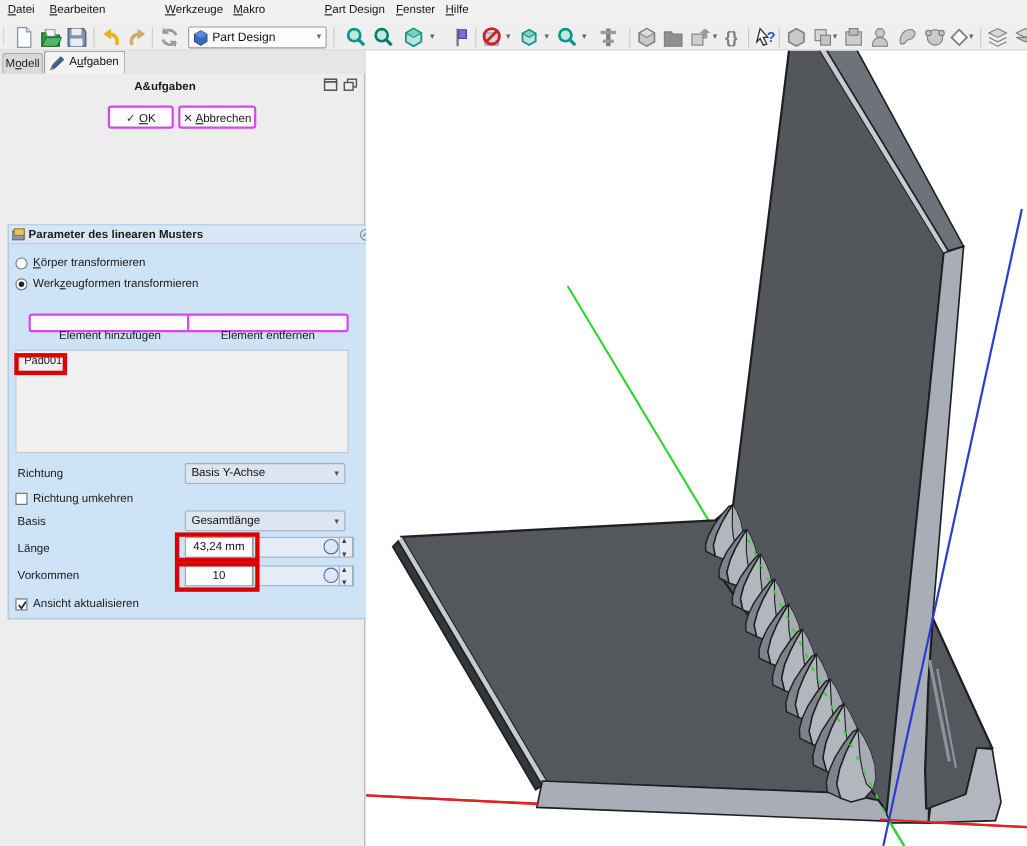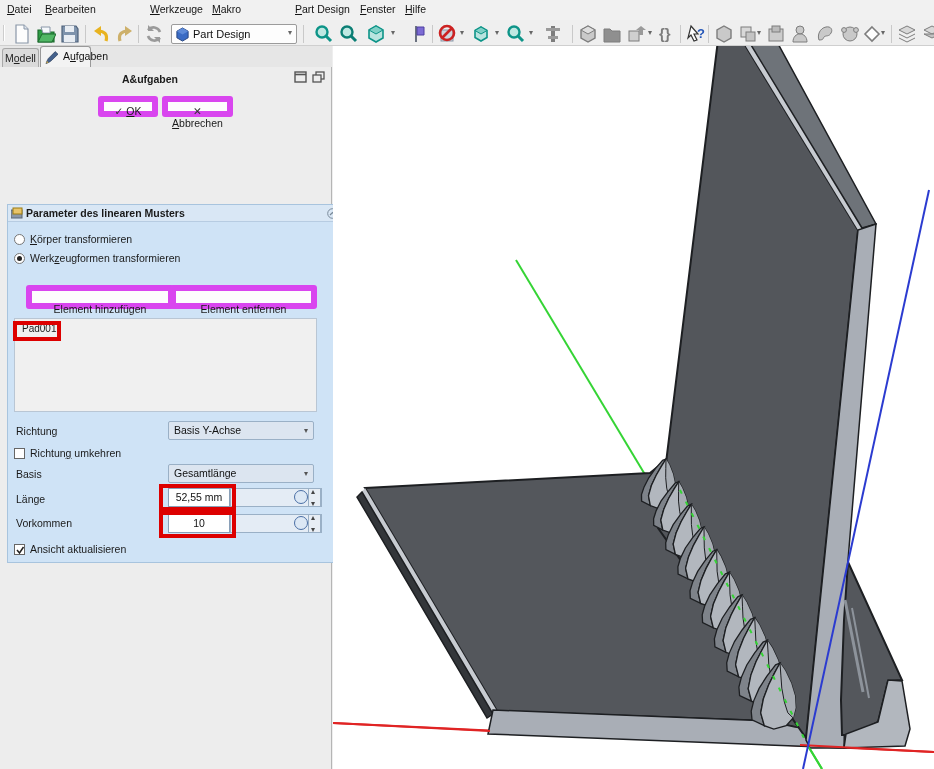--- a/index.html
+++ b/index.html
@@ -1,19 +1,19 @@
 <!DOCTYPE html>
 <html><head><meta charset="utf-8">
 <style>
 * { margin:0; padding:0; box-sizing:border-box; }
 html,body { width:934px; height:769px; font-family:"Liberation Sans", sans-serif; background:#eeeeee; overflow:hidden; }
 .abs { position:absolute; }
 .lbl { position:absolute; font-size:10.5px; color:#1a1a1a; }
 .hdr { font-size:10.5px; font-weight:bold; color:#1a1a1a; }
-.btn { position:absolute; background:#fdfdfd; border:6px solid #d946ef; border-radius:3px;
+.btn { position:absolute; background:#fdfdfd; border:2px solid #d946ef; border-radius:3px;
         font-size:10.5px; color:#1a1a1a; text-align:center; }
 .ddown { position:absolute; left:160px; width:146px; height:19px; background:#dce5f0;
         border:1px solid #9ab0c6; border-radius:2px; font-size:10.5px; color:#111; padding:2px 0 0 5px; }
 .caret { position:absolute; right:5px; top:4px; font-size:8px; color:#555; }
 .field { position:absolute; left:160px; width:62px; height:19px; background:#ffffff;
         border:1px solid #8aa0b8; font-size:10.5px; color:#111; text-align:center; padding-top:2px; }
 .redbox { position:absolute; border:4px solid #dd0000; }
 .spin { position:absolute; left:300px; width:13px; height:19px; background:#e7edf4; border:1px solid #9ab0c6; }
 .spin:before { content:"\25B4"; position:absolute; top:-2px; left:2px; font-size:8px; color:#444; }
 .spin:after { content:"\25BE"; position:absolute; bottom:-2px; left:2px; font-size:8px; color:#444; }
@@ -174,21 +174,21 @@
   </svg>
 <svg style="position:absolute;left:922px;top:24px" width="20" height="20" viewBox="0 0 20 20">
     <path d="M10 2l8 4-8 4-8-4z" fill="#d8d8d8" stroke="#7d7d7d"></path>
     <path d="M2 10l8 4 8-4z" fill="#c2c2c2" stroke="#7d7d7d"></path>
   </svg>
 
 <div class="abs" style="left:0;top:46px;width:332px;height:723px;background:#ededed;border-right:1px solid #b5b5b5">
 
   <div class="abs" style="left:0;top:0;width:332px;height:21px;background:#e6e6e6"></div>
   <div class="abs" style="left:2px;top:2px;width:37px;height:19px;background:#dadada;border:1px solid #a8a8a8;border-bottom:none;border-radius:3px 3px 0 0;font-size:10.5px;color:#222;text-align:center;padding-top:3px"><u style="text-decoration:none">M<span style="text-decoration:underline">o</span>dell</u></div>
-  <div class="abs" style="left:40px;top:0;width:51px;height:21px;background:#f3f3f3;border:1px solid #999;border-bottom:none;border-radius:3px 3px 0 0;font-size:10.5px;color:#111;padding-top:3px">
+  <div class="abs" style="left:40px;top:0;width:74px;height:21px;background:#f3f3f3;border:1px solid #999;border-bottom:none;border-radius:3px 3px 0 0;font-size:10.5px;color:#111;padding-top:3px">
      <svg style="position:absolute;left:4px;top:4px" width="14" height="13" viewBox="0 0 14 13">
         <path d="M13 3.2L10.2 0.6 3.4 7.4 2 10l-1 2.6 2.8-1.2 2.4-1.6z" fill="#44618c" stroke="#2b3e5c" stroke-width="0.7"></path>
         <path d="M1 12.6l1-2.6 1.6 1.4z" fill="#caa54a"></path>
       </svg>
      <span style="position:absolute;left:22px;top:3px">A<u>u</u>fgaben</span>
   </div>
 
   <div class="abs hdr" style="left:122px;top:27px;font-weight:600">A&amp;ufgaben</div>
   <svg class="abs" style="left:294px;top:25px" width="32" height="13" viewBox="0 0 32 13">
     <rect x="1" y="1" width="11" height="10" fill="none" stroke="#555" stroke-width="1.4"></rect>
@@ -226,21 +226,21 @@
     <div class="redbox" style="left:5px;top:116px;width:48px;height:20px"></div>
 
     <div class="lbl" style="left:8px;top:220px">Richtung</div>
     <div class="ddown" style="top:216px">Basis Y-Achse<span class="caret">▾</span></div>
     <div class="cb" style="top:243px"></div>
     <div class="lbl" style="left:22px;top:242px">Richtun<span style="text-decoration:underline">g</span> umkehren</div>
     <div class="lbl" style="left:8px;top:263px">Basis</div>
     <div class="ddown" style="top:259px">Gesamtlänge<span class="caret">▾</span></div>
     <div class="lbl" style="left:8px;top:288px">Länge</div>
     <div class="abs" style="left:222px;top:283px;width:92px;height:19px;background:#e4ecf5;border:1px solid #9ab0c6"></div>
-    <div class="field" style="top:283px">52,55 mm</div>
+    <div class="field" style="top:283px">43,24 mm</div>
     <div class="fx" style="top:285px"></div>
     <div class="spin" style="top:283px"></div>
     <div class="redbox" style="left:151px;top:279px;width:77px;height:27px"></div>
     <div class="lbl" style="left:8px;top:312px">Vorkommen</div>
     <div class="abs" style="left:222px;top:309px;width:92px;height:19px;background:#e4ecf5;border:1px solid #9ab0c6"></div>
     <div class="field" style="top:309px">10</div>
     <div class="fx" style="top:311px"></div>
     <div class="spin" style="top:309px"></div>
     <div class="redbox" style="left:151px;top:306px;width:77px;height:27px"></div>
     <div class="cb" style="top:339px"></div>

